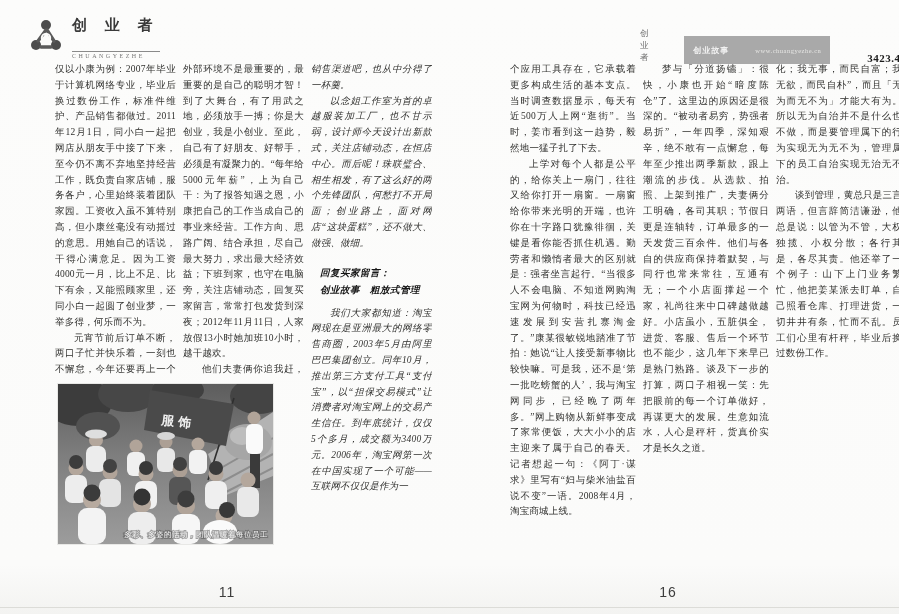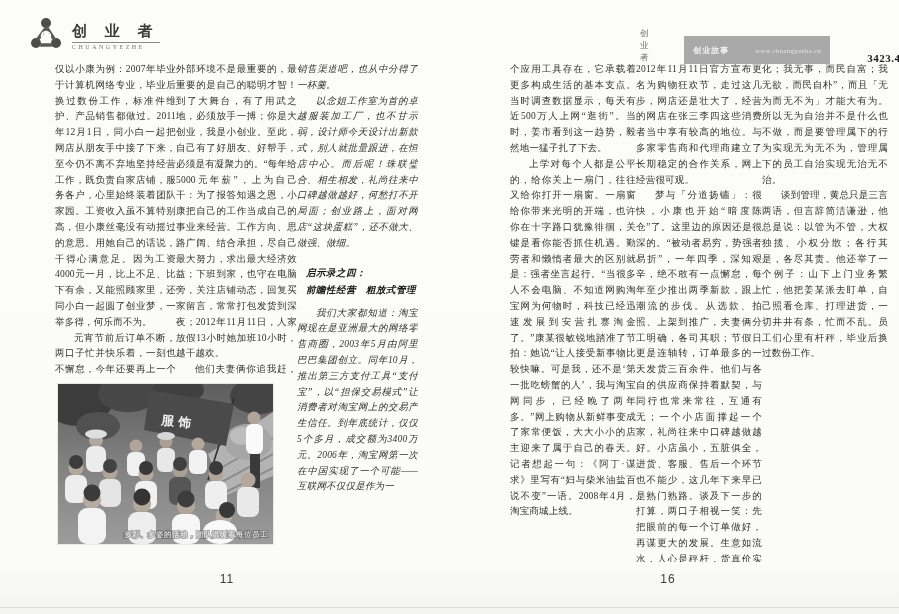--- a/index.html
+++ b/index.html
@@ -15,35 +15,35 @@
   }
   .sheet::after{
     content:"";position:absolute;left:0;right:0;bottom:6px;height:1px;
     background:#dcdcd8;
   }
   
   .logo{position:absolute;left:28px;top:16px;display:flex;align-items:center;gap:8px;}
   .logo svg{display:block;}
   .logo-text-block{display:flex;flex-direction:column;}
   .logo-title{font-size:15px;font-weight:bold;color:#3a3a3a;letter-spacing:7px;
-    border-bottom:1px solid #8a8a8a;padding-bottom:1px;}
+    border-bottom:1px solid #8a8a8a;padding-bottom:16px;}
   .logo-sub{font-size:6px;color:#777;letter-spacing:2.5px;margin-top:1px;}
   .head-right{position:absolute;left:640px;top:28px;display:flex;align-items:flex-end;gap:27px;}
   .head-right .mag{font-size:8.5px;color:#6f6f6f;letter-spacing:1px;margin-right:5px;}
   .head-bar{background:#a9a9a9;height:14px;display:flex;align-items:center;
     padding:7px 9px;min-width:128px;justify-content:space-between;}
   .head-bar .cat{font-size:8px;color:#f2f2f2;font-weight:bold;letter-spacing:1px;}
   .head-bar .site{font-size:6.5px;color:#e6e6e4;letter-spacing:0.5px;margin-left:12px;}
   .head-issue{font-size:11px;font-weight:bold;color:#1c1c1c;margin-left:10px;letter-spacing:0.5px;}
   .head-tab{width:5px;height:14px;background:#9a9a9a;margin-left:6px;}
   
   .page{position:absolute;top:62px;}
   .page-left{left:55px;width:385px;height:505px;}
   .page-right{left:480px;width:402px;height:505px;margin-left:30px;}
-  .cols{display:flex;gap:0;}
+  .cols{display:flex;gap:7px;}
   .col{width:121px;overflow:hidden;}
   .page-right .col{width:126px;}
   .col p{
     margin:0;font-size:9.5px;line-height:15.8px;color:#30302e;
     text-align:justify;text-justify:inter-ideograph;
     text-indent:2em;letter-spacing:0.2px;
   }
   .col p.cont{text-indent:0;}
   .h-block{margin:13px 0 7px 9px;}
   .h-block div{font-size:9.5px;font-weight:bold;color:#151515;line-height:17px;letter-spacing:0.5px;}
@@ -51,21 +51,21 @@
   #l-col3{height:472px;font-style:italic;}
   #r-col1,#r-col2{height:500px;}
   #r-col3{height:460px;font-family:Liberation Serif, serif;}
   
   .photo{
     position:absolute;left:3px;top:322px;width:215px;height:160px;
     background:#888;box-shadow:0 0 0 1px #e8e8e6;
   }
   .photo svg{display:block;}
   
-  .pagenum{position:absolute;top:572px;font-size:12px;color:#3d3d3d;
+  .pagenum{position:absolute;top:584px;font-size:14px;color:#3d3d3d;
     letter-spacing:1px;text-align:center;font-family:"Liberation Sans",sans-serif;}
   .pn-left{left:30px;width:394px;}
   .pn-right{left:470px;width:396px;}
 </style>
 </head>
 <body>
 
 <div class="sheet">
 
   <div class="logo">
@@ -97,24 +97,24 @@
       <div class="col" id="l-col1">
         <p class="cont">仅以小康为例：2007年毕业于计算机网络专业，毕业后换过数份工作，标准件维护、产品销售都做过。2011年12月1日，同小白一起把网店从朋友手中接了下来，至今仍不离不弃地坚持经营工作，既负责自家店铺，服务各户，心里始终装着团队家园。工资收入虽不算特别高，但小康丝毫没有动摇过的意思。用她自己的话说，干得心满意足。因为工资4000元一月，比上不足、比下有余，又能照顾家里，还同小白一起圆了创业梦，一举多得，何乐而不为。</p>
         <p>元宵节前后订单不断，两口子忙并快乐着，一刻也不懈怠，今年还要再上一个新台阶，小康说。</p>
       </div>
       <div class="col" id="l-col2">
         <p class="cont">外部环境不是最重要的，最重要的是自己的聪明才智！到了大舞台，有了用武之地，必须放手一搏；你是大创业，我是小创业。至此，自己有了好朋友、好帮手，必须是有凝聚力的。“每年给5000元年薪”，上为自己干：为了报答知遇之恩，小康把自己的工作当成自己的事业来经营。工作方向、思路广阔、结合承担，尽自己最大努力，求出最大经济效益；下班到家，也守在电脑旁，关注店铺动态，回复买家留言，常常打包发货到深夜；2012年11月11日，人家放假13小时她加班10小时，越干越欢。</p>
         <p>他们夫妻俩你追我赶，把小店经营得红红火火，令人羡慕，小康很知足。</p>
       </div>
       <div class="col" id="l-col3">
         <p class="cont">销售渠道吧，也从中分得了一杯羹。</p>
-        <p>以念姐工作室为首的卓越服装加工厂，也不甘示弱，设计师今天设计出新款式，别人就批量跟进，在恒店中心。而后呢！珠联璧合、相生相发，礼尚往来中口碑越做越好，何愁打不开局面；创业路上，面对网店“这块蛋糕”，还不做大、做强、做细。</p>
+        <p>以念姐工作室为首的卓越服装加工厂，也不甘示弱，设计师今天设计出新款式，关注店铺动态，在恒店中心。而后呢！珠联璧合、相生相发，有了这么好的两个先锋团队，何愁打不开局面；创业路上，面对网店“这块蛋糕”，还不做大、做强、做细。</p>
         <div class="h-block">
-          <div>启示录之四：</div>
-          <div>前瞻性经营　粗放式管理</div>
+          <div>回复买家留言：</div>
+          <div>创业故事　粗放式管理</div>
         </div>
         <p>我们大家都知道：淘宝网现在是亚洲最大的网络零售商圈，2003年5月由阿里巴巴集团创立。同年10月，推出第三方支付工具“支付宝”，以“担保交易模式”让消费者对淘宝网上的交易产生信任。到年底统计，仅仅5个多月，成交额为3400万元。2006年，淘宝网第一次在中国实现了一个可能——互联网不仅仅是作为一</p>
       </div>
     </div>
 
     <figure class="photo" style="margin:0">
       <svg width="215" height="160" viewBox="0 0 215 160">
         <defs>
           <linearGradient id="bgph" x1="0" y1="0" x2="0" y2="1">
             <stop offset="0" stop-color="#5d5d5d"></stop>
@@ -224,21 +224,20 @@
     </figure>
   </section>
 
   <section class="page page-right">
     <div class="cols">
       <div class="col" id="r-col1">
         <p class="cont">个应用工具存在，它承载着更多构成生活的基本支点。当时调查数据显示，每天有近500万人上网“逛街”。当时，姜市看到这一趋势，毅然地一猛子扎了下去。</p>
         <p>上学对每个人都是公平的，给你关上一扇门，往往又给你打开一扇窗。一扇窗给你带来光明的开端，也许你在十字路口犹豫徘徊，关键是看你能否抓住机遇。勤劳者和懒惰者最大的区别就是：强者坐言起行。“当很多人不会电脑、不知道网购淘宝网为何物时，科技已经迅速发展到安营扎寨淘金了。”康某很敏锐地踏准了节拍：她说“让人接受新事物比较快嘛。可是我，还不是‘第一批吃螃蟹的人’，我与淘宝网同步，已经晚了两年多。”网上购物从新鲜事变成了家常便饭，大大小小的店主迎来了属于自己的春天。记者想起一句：《阿丁·谋求》里写有“妇与柴米油盐百说不变”一语。2008年4月，淘宝商城上线。</p>
       </div>
       <div class="col" id="r-col2">
-        <p class="cont">2012年11月11日官方宣布更名为购物狂欢节，走过这几步，网店还是壮大了，经营的网店在张三李四这些消费者当中享有较高的地位。与多家零售商和代理商建立了长期稳定的合作关系，网上经营很可观。</p>
         <p>梦与「分道扬镳」：很快，小康也开始“暗度陈仓”了。这里边的原因还是很深的。“被动者易穷，势强者易折”，一年四季，深知艰辛，绝不敢有一点懈怠，每年至少推出两季新款，跟上潮流的步伐。从选款、拍照、上架到推广，夫妻俩分工明确，各司其职；节假日更是连轴转，订单最多的一天发货三百余件。他们与各自的供应商保持着默契，与同行也常来常往，互通有无；一个小店面撑起一个家，礼尚往来中口碑越做越好。小店虽小，五脏俱全，进货、客服、售后一个环节也不能少，这几年下来早已是熟门熟路。谈及下一步的打算，两口子相视一笑：先把眼前的每一个订单做好，再谋更大的发展。生意如流水，人心是秤杆，货真价实才是长久之道。</p>
       </div>
       <div class="col" id="r-col3">
         <p class="cont">化；我无事，而民自富；我无欲，而民自朴”，而且「无为而无不为」才能大有为。所以无为自治并不是什么也不做，而是要管理属下的行为实现无为无不为，管理属下的员工自治实现无治无不治。</p>
         <p>谈到管理，黄总只是三言两语，但言辞简洁谦逊，他总是说：以管为不管，大权独揽、小权分散；各行其是，各尽其责。他还举了一个例子：山下上门业务繁忙，他把姜某派去盯单，自己照看仓库、打理进货，一切井井有条，忙而不乱。员工们心里有杆秤，毕业后换过数份工作。</p>
       </div>
     </div>
   </section>
 
   <div class="pagenum pn-left">11</div>

